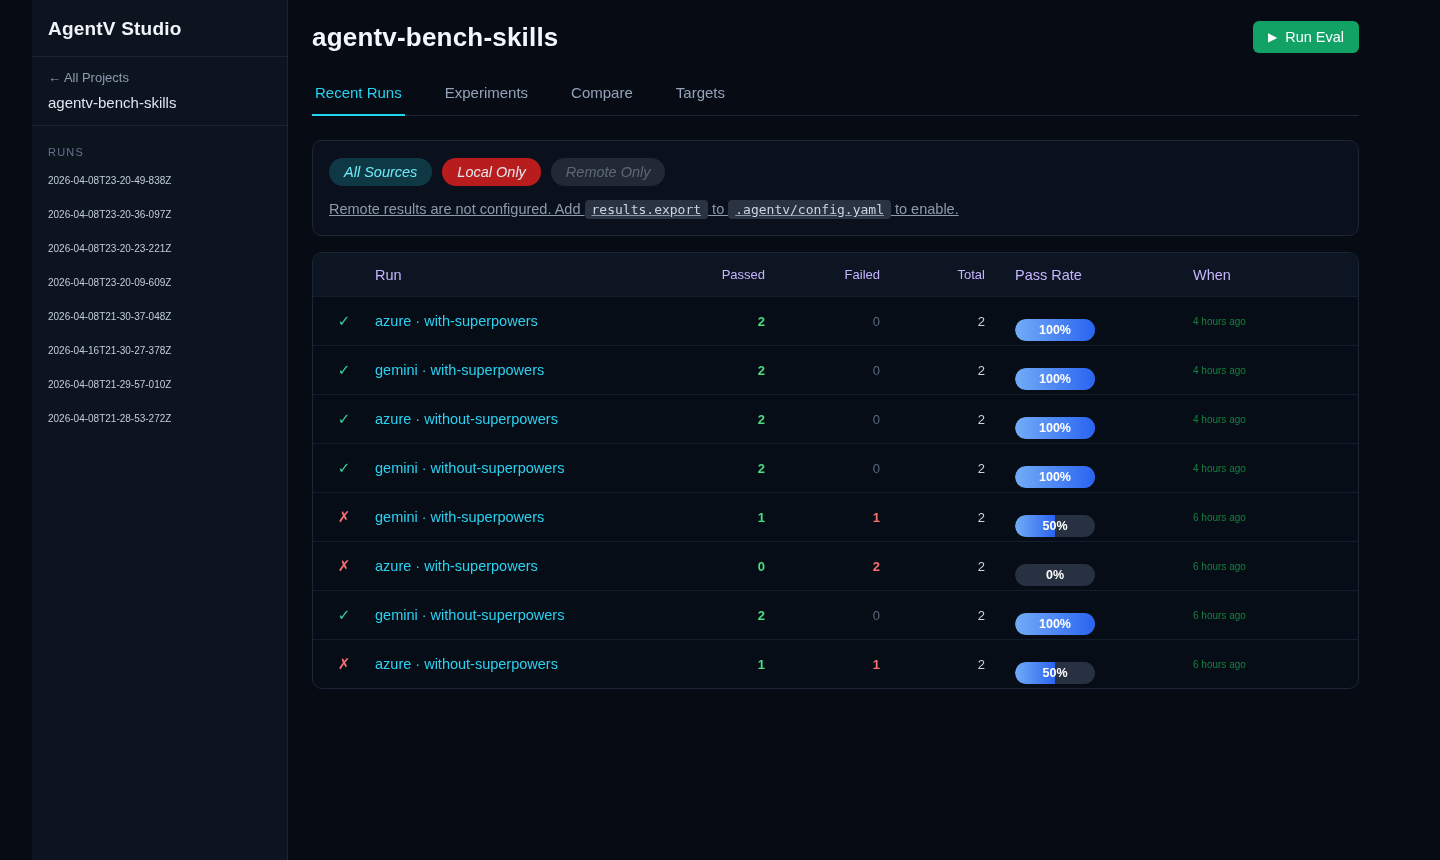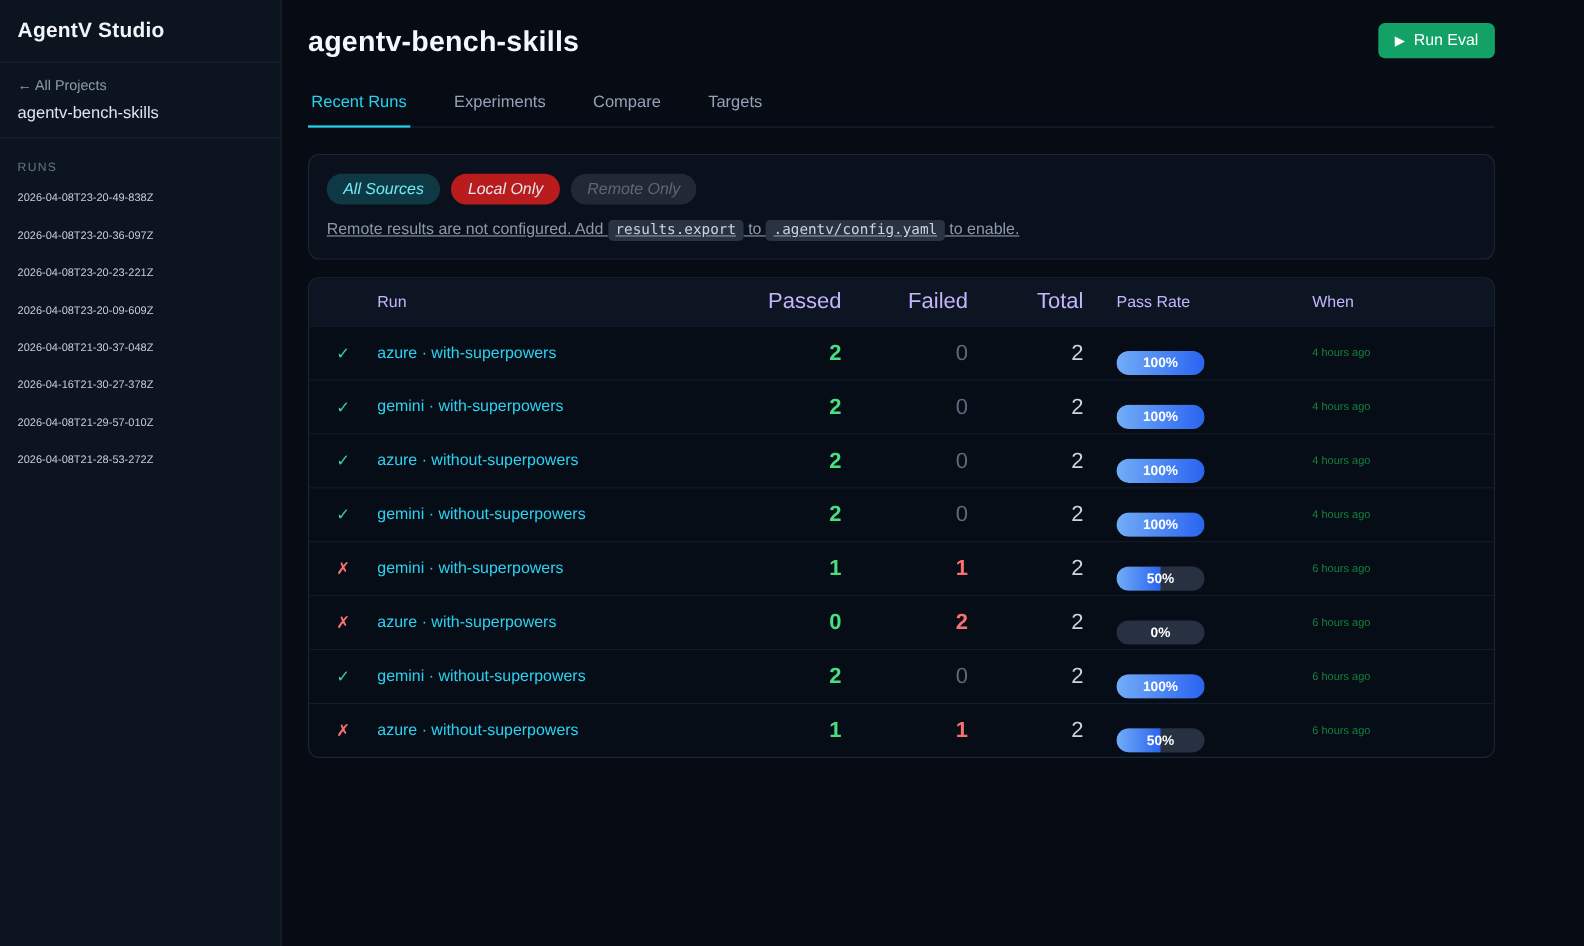--- a/index.html
+++ b/index.html
@@ -2,21 +2,21 @@
 <html><head>
 <meta charset="utf-8">
 <style>
   * { margin:0; padding:0; box-sizing:border-box; }
   html,body { width:1440px; height:860px; overflow:hidden; }
   body {
     background:#060b14;
     color:#e6edf5;
     font-family:"Liberation Sans","DejaVu Sans",sans-serif;
   }
-  .app { display:flex; width:1384px; height:860px; }
+  .app { display:flex; width:1384px; height:860px;padding-left:32px; }
 
   
   .sidebar {
     width:256px; min-width:256px; height:100%;
     background:#0c1420;
     border-right:1px solid #1b2535;
   }
   .brand {
     padding:18px 16px 16px 16px;
     font-size:19px; font-weight:bold; color:#f1f5f9;
@@ -120,21 +120,21 @@
   .row {
     height:49px;
     border-top:1px solid #141d2c;
     cursor:pointer;
   }
   .c-status { text-align:center; font-size:15px; }
   .status-pass { color:#34d399; }
   .status-fail { color:#f87171; }
   .c-run { font-size:14.5px; }
   .run-link { color:#2bd2f0; cursor:pointer; }
-  .c-num { text-align:right; font-size:20px; }
+  .c-num { text-align:right; font-size:13px; }
   .passed { color:#4ade80; font-weight:600; }
   .failed-pos { color:#f87171; font-weight:600; }
   .failed-zero { color:#5b6a7d; }
   .total { color:#cbd5e1; }
   .c-rate { padding-left:30px;margin-top:17px; }
   .c-when { font-size:10px; color:#15803d; }
   .th-rate { padding-left:30px; }
 
   .rate-pill {
     position:relative;

